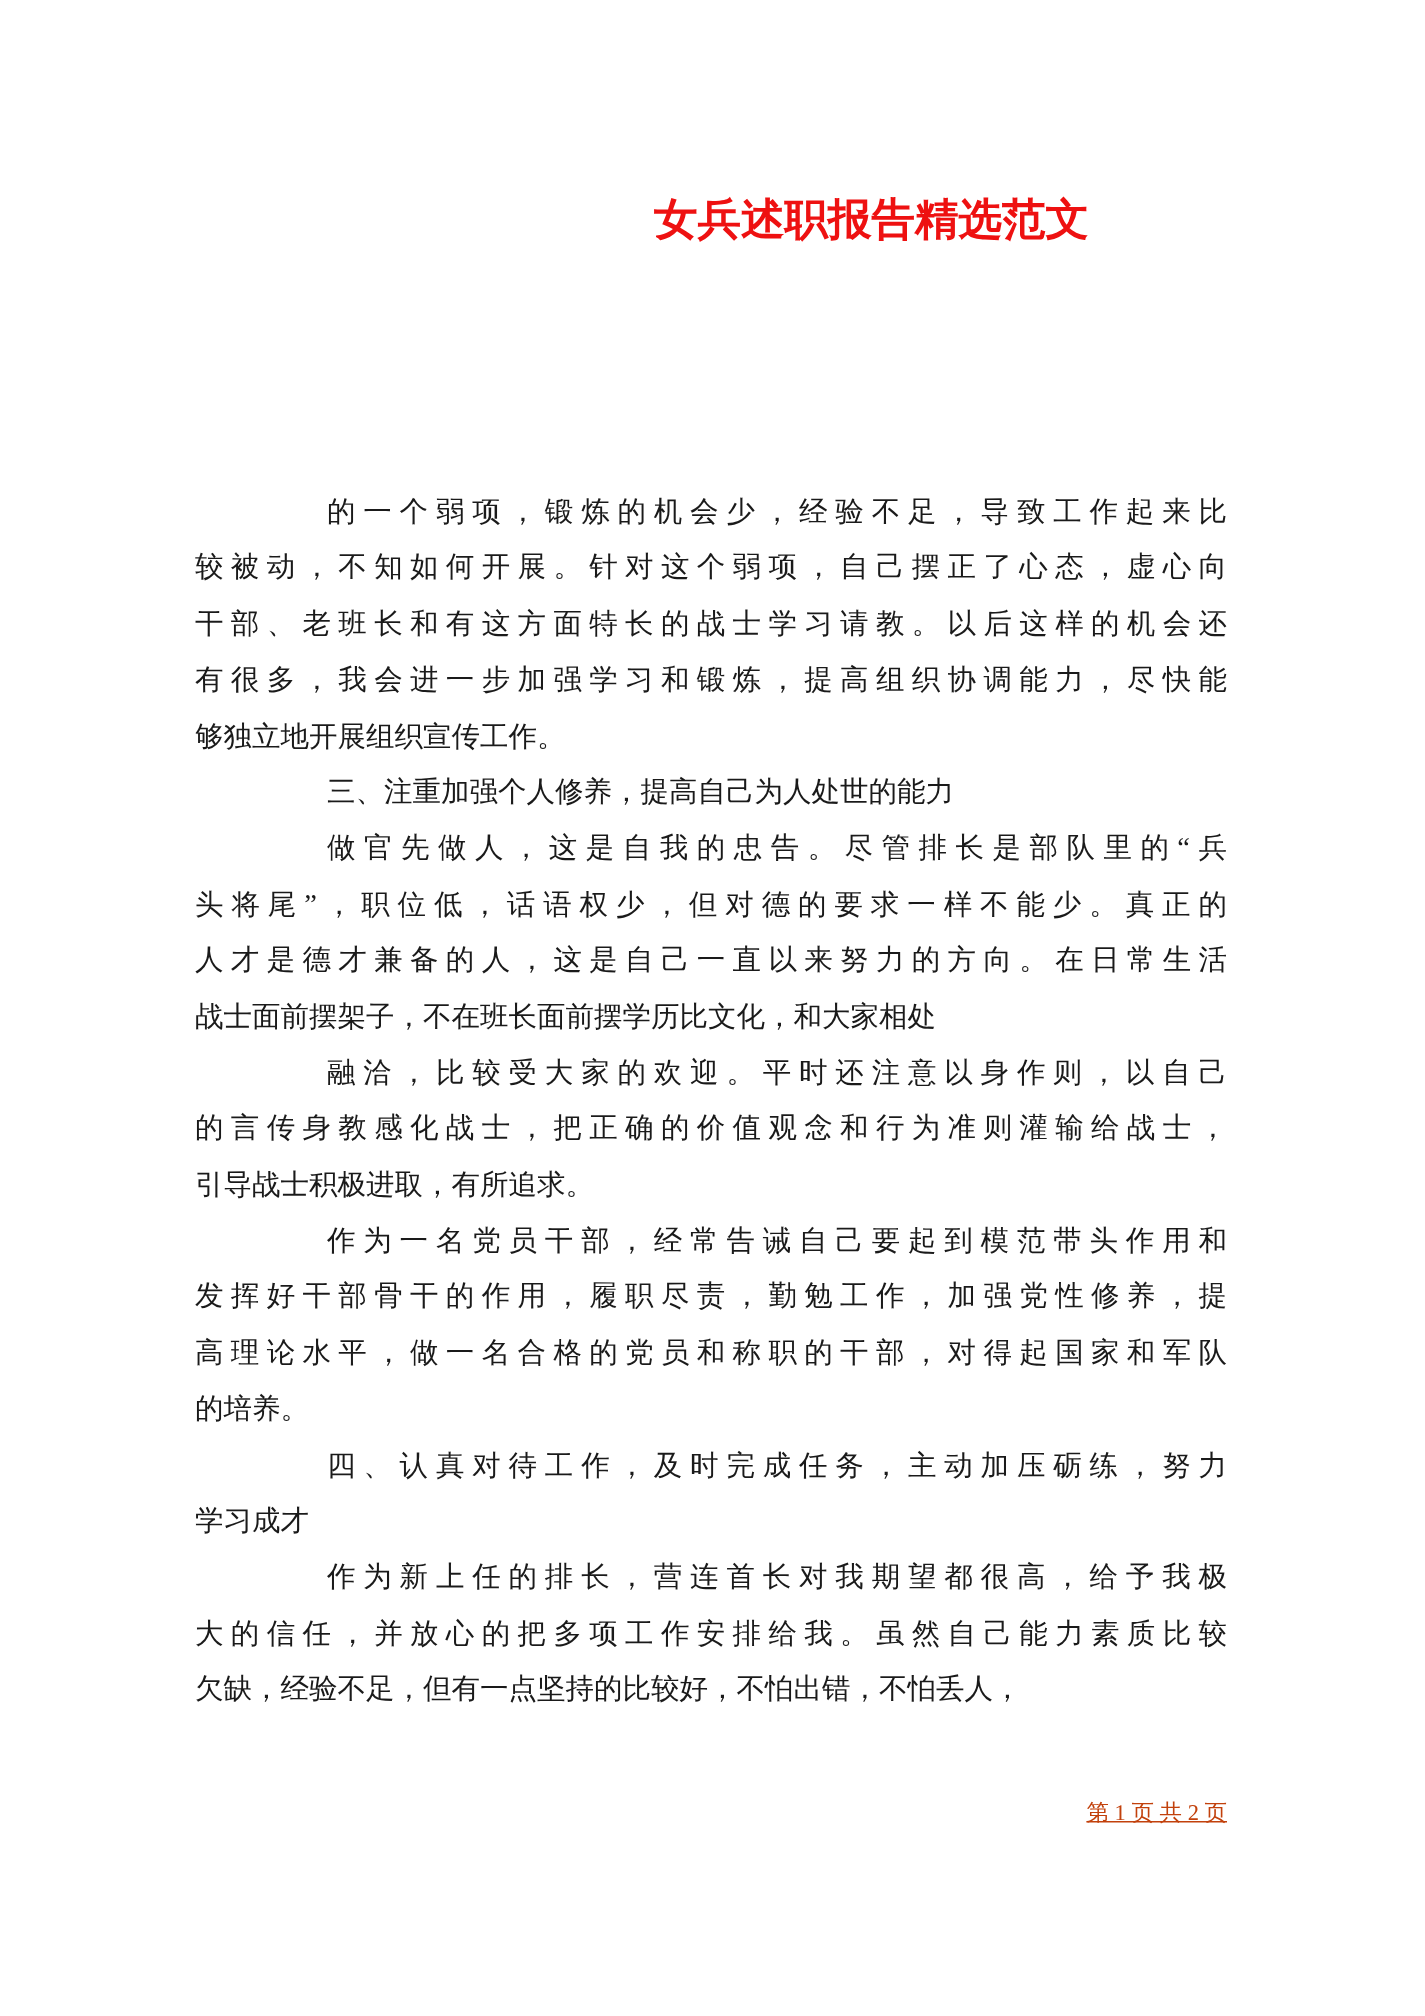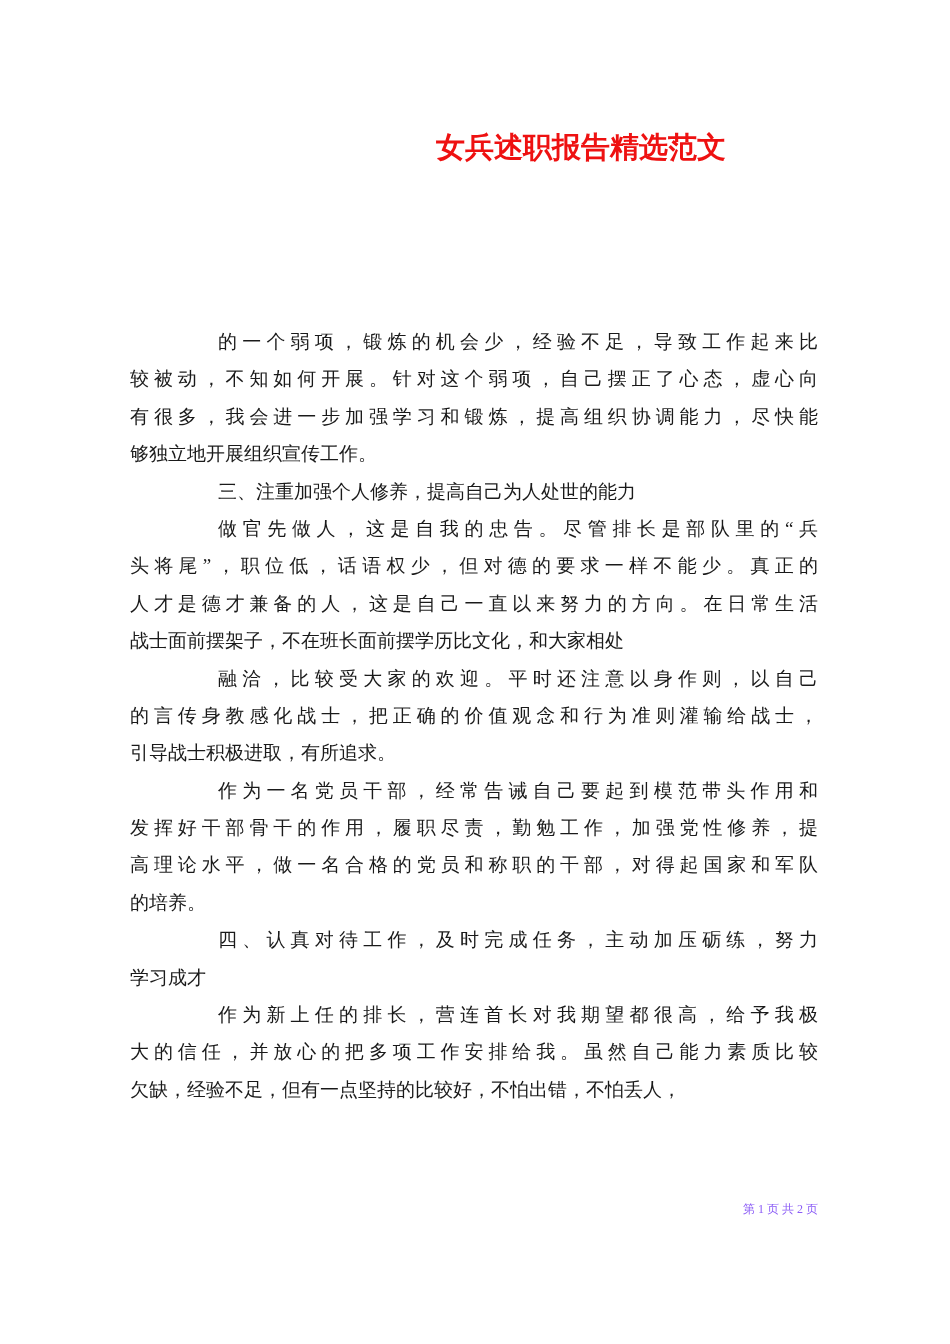--- a/index.html
+++ b/index.html
@@ -49,35 +49,37 @@
     text-align: justify;
     text-align-last: justify;
   }
   .line.first {
     text-indent: 88px;
   }
   .page-footer {
     position: absolute;
     top: 1199px;
     right: 132px;
-    font-size: 12px;
+    font-size: 15px;
     line-height: 20px;
-    color: #8b5cf6;
+    color: #c2410c;
+    text-decoration: underline;
   }
 </style>
 </head>
 <body>
 
 <div class="page" style="color: rgb(26, 26, 26);">
   <h1 class="doc-title" style="color: rgb(238, 17, 17);">女兵述职报告精选范文</h1>
 
   <div class="doc-body" id="doc-body">
       <div class="para">
         <div class="line first just">的一个弱项，锻炼的机会少，经验不足，导致工作起来比</div>
         <div class="line just">较被动，不知如何开展。针对这个弱项，自己摆正了心态，虚心向</div>
+        <div class="line just">干部、老班长和有这方面特长的战士学习请教。以后这样的机会还</div>
         <div class="line just">有很多，我会进一步加强学习和锻炼，提高组织协调能力，尽快能</div>
         <div class="line">够独立地开展组织宣传工作。</div>
       </div>
       <div class="para">
         <div class="line first">三、注重加强个人修养，提高自己为人处世的能力</div>
       </div>
       <div class="para">
         <div class="line first just">做官先做人，这是自我的忠告。尽管排长是部队里的“兵</div>
         <div class="line just">头将尾”，职位低，话语权少，但对德的要求一样不能少。真正的</div>
         <div class="line just">人才是德才兼备的人，这是自己一直以来努力的方向。在日常生活</div>

